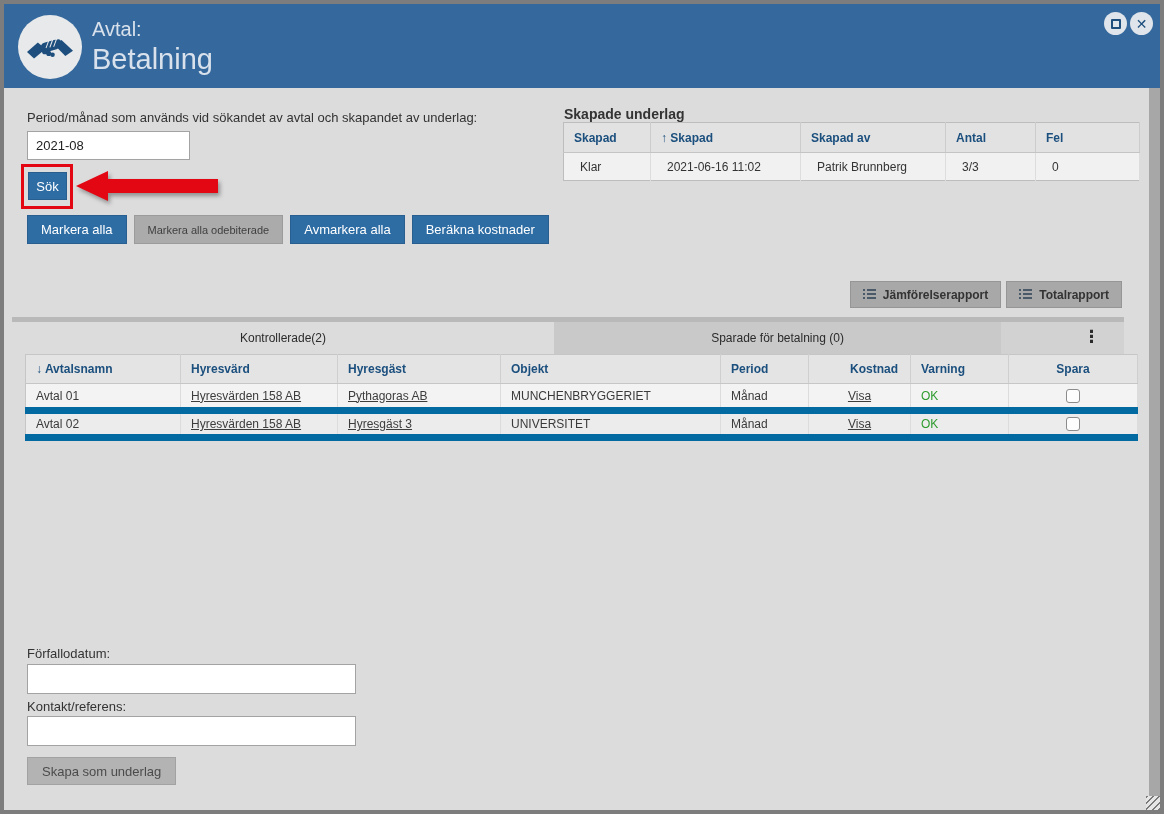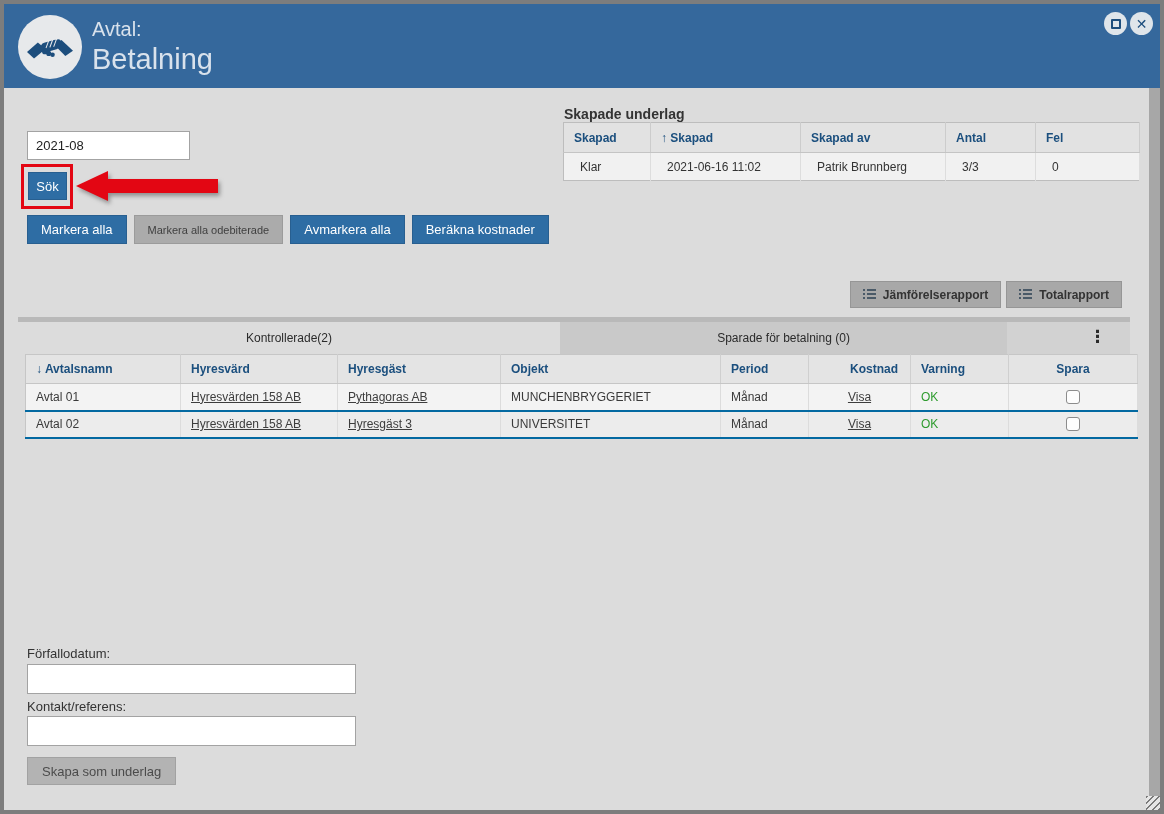--- a/index.html
+++ b/index.html
@@ -52,35 +52,35 @@
   
   .actions { position:absolute; left:23px; top:211px; display:flex; gap:7px;border-radius:6px; }
   .actions .btn { height:29px; padding:0 13px; }
 
   
   .reports { position:absolute; top:277px; right:38px; display:flex; gap:5px; }
   .reports .btn { height:27px; padding:0 12px; background:#a8a8a8; color:#333; border:1px solid #969696;
                   font-size:12px; display:flex; align-items:center; gap:7px;font-weight:bold; }
 
   
-  .tabbar { position:absolute; left:14px; top:313px; width:1112px; height:37px;
+  .tabbar { position:absolute; left:8px; top:313px; width:1112px; height:37px;
             background:#b9b9b9; padding-top:5px; display:flex; }
   .tab { height:32px; display:flex; align-items:center; justify-content:center;
          font-size:12px; color:#2b2b2b; cursor:pointer; }
   .tab.active { width:542px; background:#dcdcdc; }
   .tab.inactive { width:447px; background:#c9c9c9; }
   .tab-filler { flex:1; background:#d2d2d2; position:relative; }
   .dots { position:absolute; right:24px; top:4px; font-size:17px; font-weight:bold; color:#2b2b2b; cursor:pointer; }
 
   
   .main-table { position:absolute; left:21px; top:350px; width:1112px; border:1px solid #c6c6c6; background:#dcdcdc; }
   .main-table th { background:#e4e4e4; color:#1b4f7e; font-size:12px; text-align:left;
                    height:29px; padding:0 10px; border-right:1px solid #cfcfcf; border-bottom:1px solid #c6c6c6; }
   .main-table td { font-size:12px; color:#3a3a3a; height:27px; padding:0 10px;
-                   border-right:1px solid #dcdcdc; border-bottom:2px solid #0369a1; }
+                   border-right:1px solid #dcdcdc; border-bottom:7px solid #0369a1; }
   .main-table tr.row-odd td { background:#f3f3f3; }
   .main-table tr.row-even td { background:#ececec; }
   .main-table th.col-kostnad { text-align:right; padding-right:12px; }
   .main-table td.cell-kostnad { text-align:center; }
   .main-table th.col-spara { text-align:center; }
   .main-table td.cell-spara { text-align:center; }
   a.cell-link { color:#3d3d3d; text-decoration:underline; cursor:pointer; }
   .ok-text { color:#2e9b2e; }
   .spara-checkbox { appearance:none; -webkit-appearance:none; width:14px; height:14px;
                     background:#fdfdfd; border:1px solid #8c8c8c; border-radius:3px;
@@ -132,20 +132,21 @@
       <div class="title-line2">Betalning</div>
     </div>
     <div class="win-btn maximize">
       <span class="max-glyph"></span>
     </div>
     <div class="win-btn close">
       <span class="close-glyph">✕</span>
     </div>
   </div>
 
+  <div class="period-label">Period/månad som används vid sökandet av avtal och skapandet av underlag:</div>
   <input class="period-input" type="text" value="2021-08" style="">
   <div class="red-box"></div>
   <button class="btn blue sok-button">Sök</button>
   <div class="red-arrow">
     <div class="head"></div>
     <div class="body"></div>
   </div>
 
   <div class="su-title">Skapade underlag</div>
   <table class="su-table">

